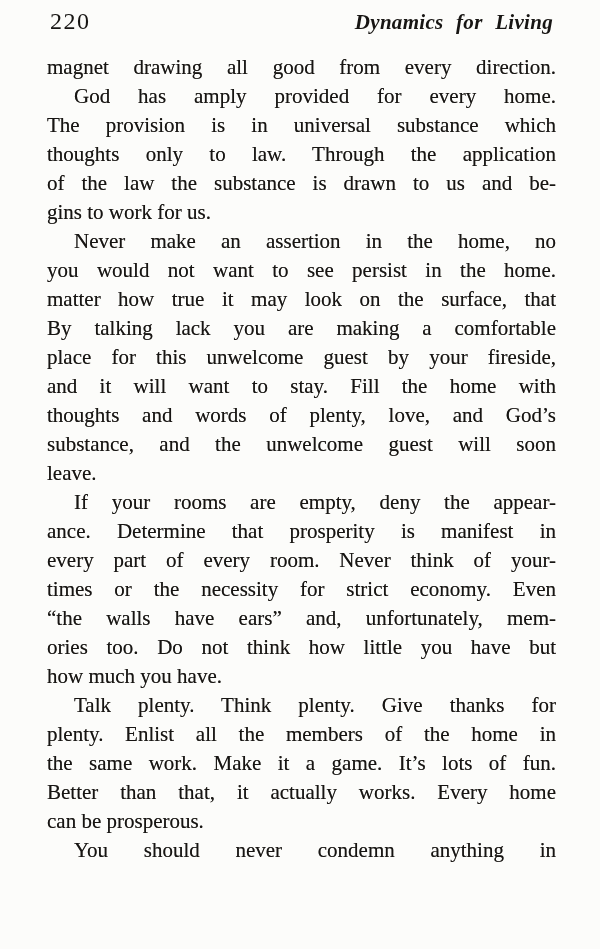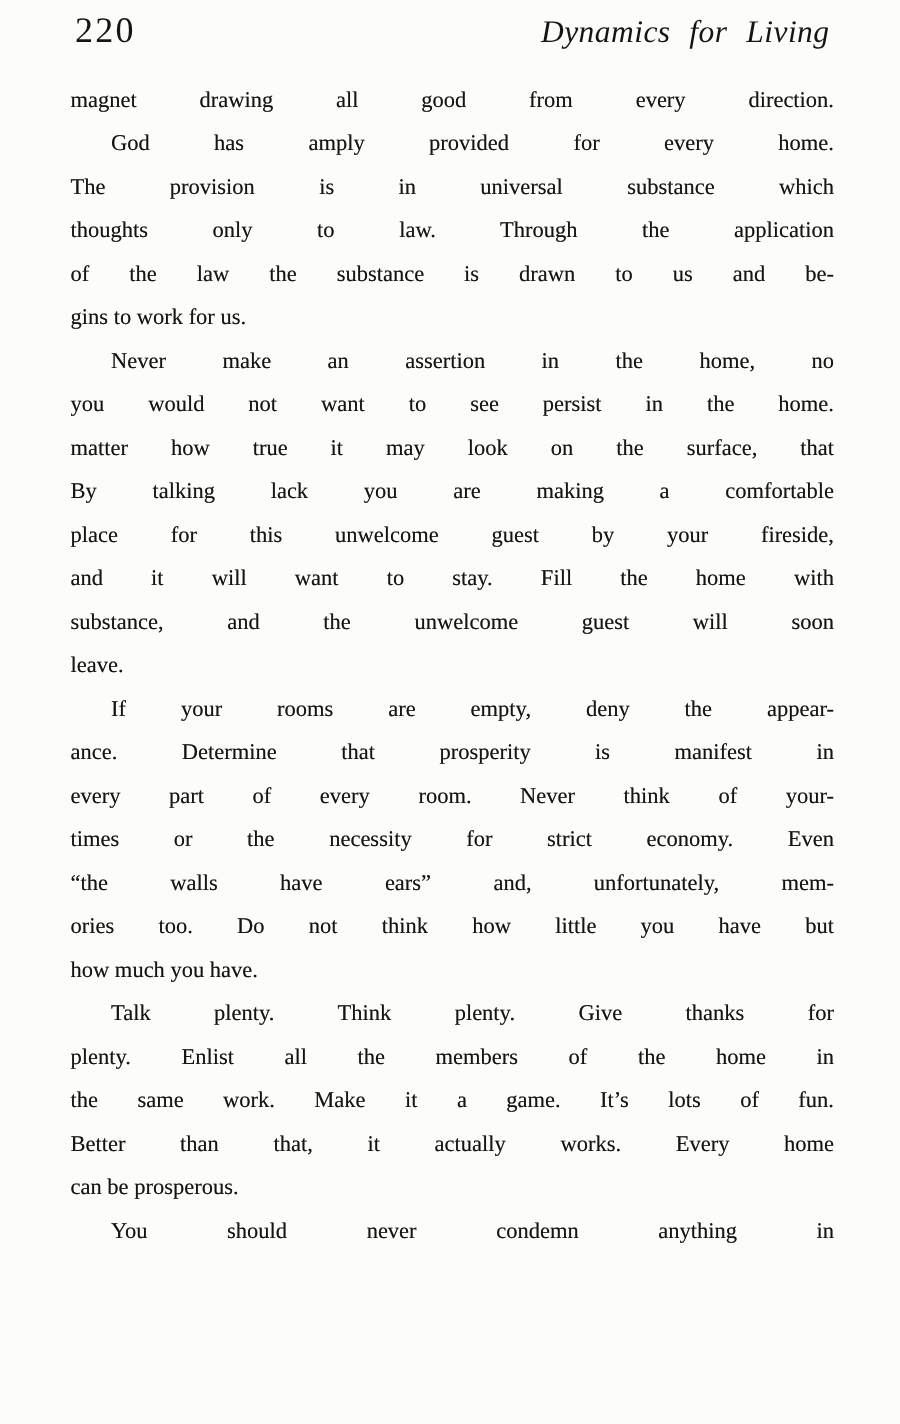--- a/index.html
+++ b/index.html
@@ -25,28 +25,29 @@
   }
   .page-number {
     font-size: 24px;
     letter-spacing: 1.5px;
   }
   .running-title {
     font-style: italic;
     font-size: 21px;
     word-spacing: 7px;
     letter-spacing: 0.3px;
+    font-weight: bold;
   }
 
   .body-text {
     position: absolute;
     top: 53px;
     left: 47px;
     width: 509px;
-    font-size: 15px;
+    font-size: 21px;
     line-height: 29px;
     text-shadow: 0 0 0.4px rgba(20, 16, 10, 0.55);
   }
   .para { margin: 0; padding: 0; }
   .ln {
     display: block;
     text-align: justify;
     text-align-last: justify;
   }
   .ln.end { text-align-last: left; }
@@ -76,20 +77,21 @@
       <span class="ln end">gins to work for us.</span>
     </p>
 
     <p class="para">
       <span class="ln ind">Never make an assertion in the home, no</span>
       <span class="ln">you would not want to see persist in the home.</span>
       <span class="ln">matter how true it may look on the surface, that</span>
       <span class="ln">By talking lack you are making a comfortable</span>
       <span class="ln">place for this unwelcome guest by your fireside,</span>
       <span class="ln">and it will want to stay. Fill the home with</span>
+      <span class="ln">thoughts and words of plenty, love, and God’s</span>
       <span class="ln">substance, and the unwelcome guest will soon</span>
       <span class="ln end">leave.</span>
     </p>
 
     <p class="para">
       <span class="ln ind">If your rooms are empty, deny the appear-</span>
       <span class="ln">ance. Determine that prosperity is manifest in</span>
       <span class="ln">every part of every room. Never think of your-</span>
       <span class="ln">times or the necessity for strict economy. Even</span>
       <span class="ln">“the walls have ears” and, unfortunately, mem-</span>

